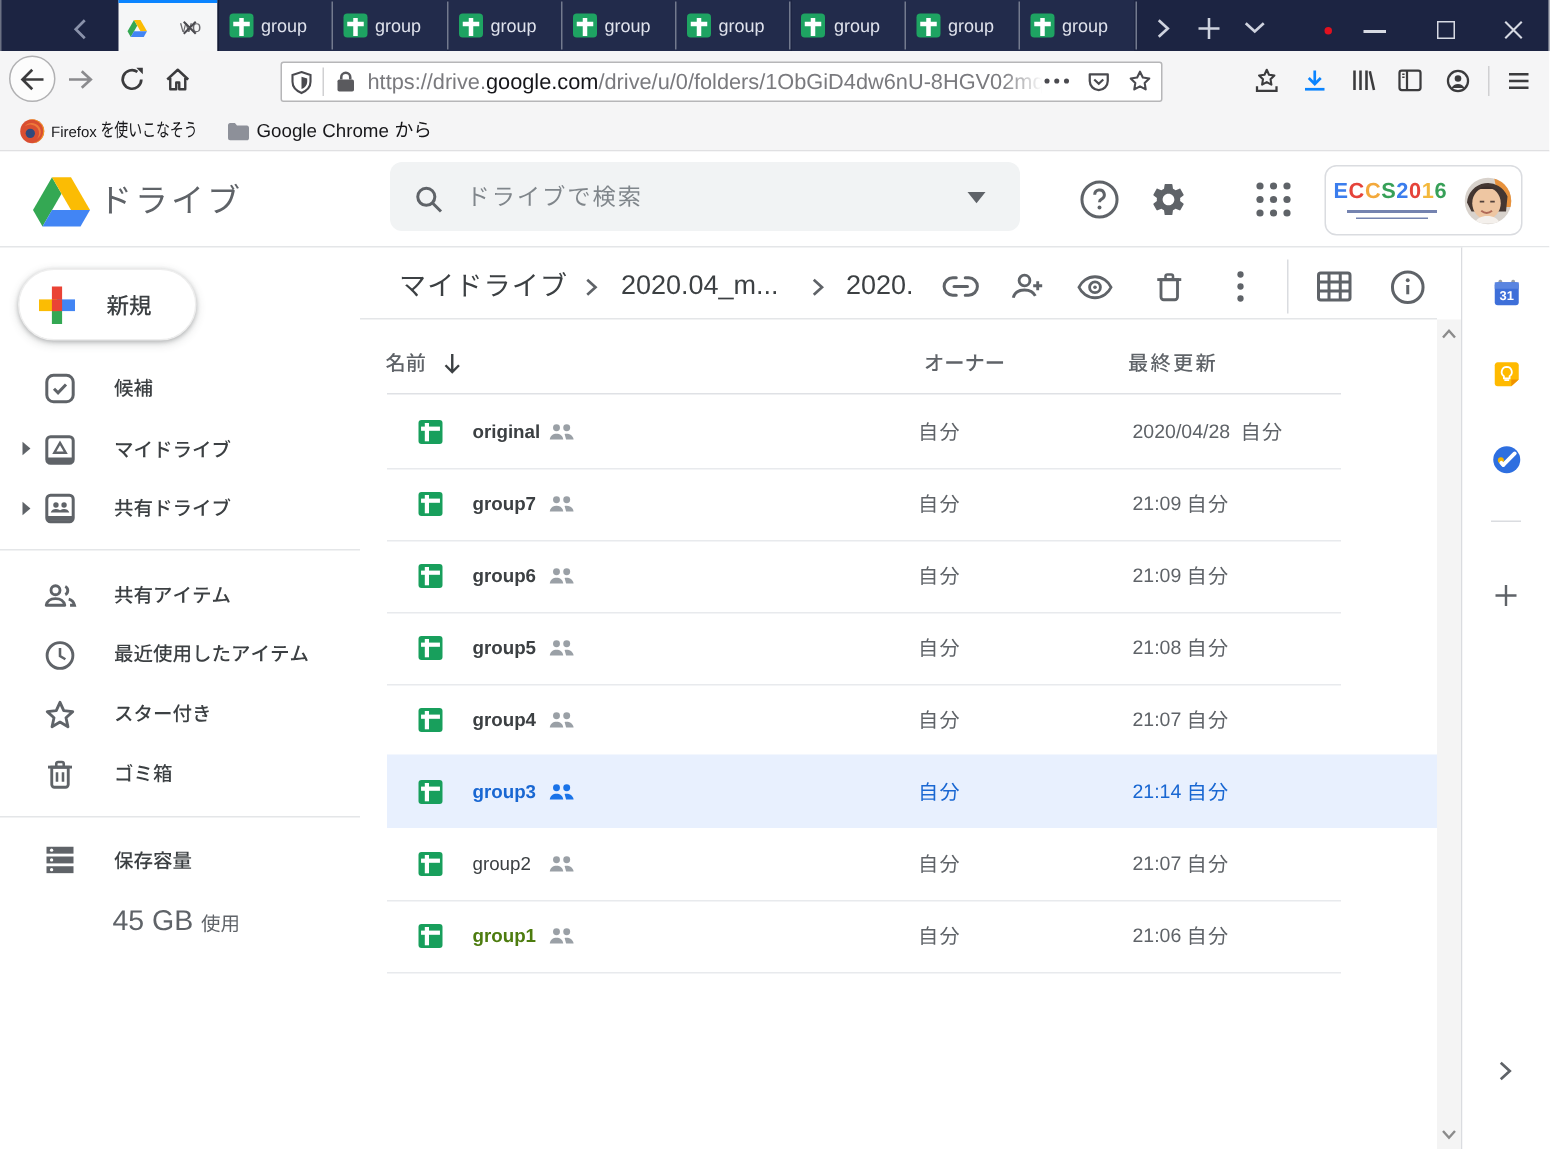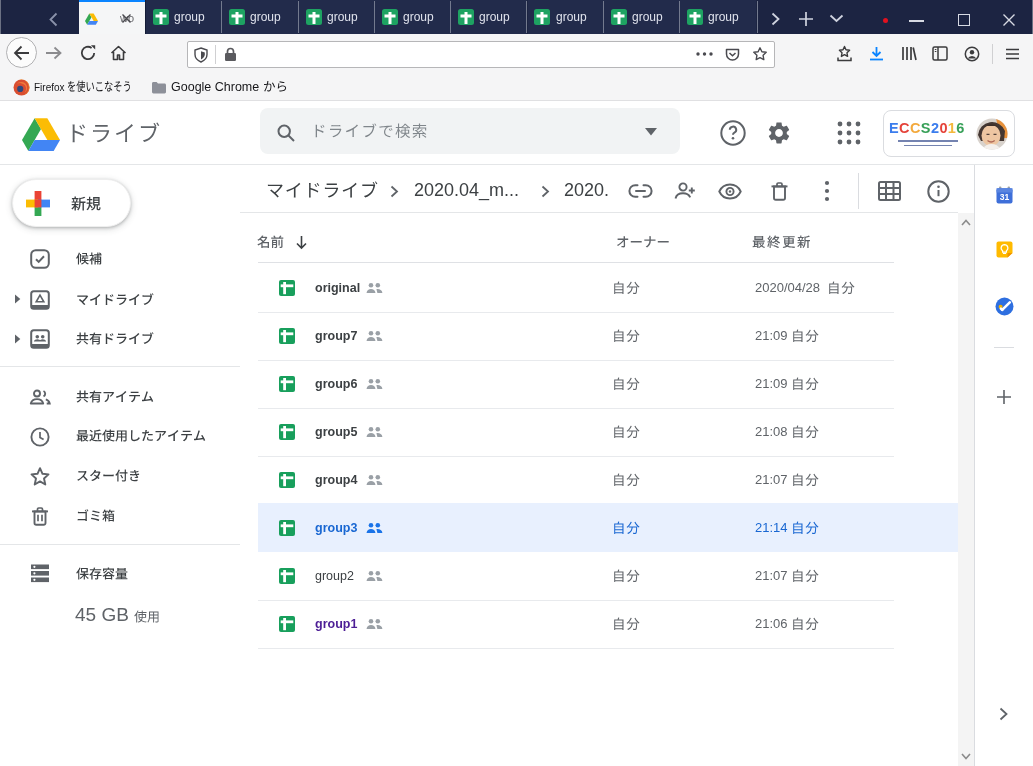--- a/index.html
+++ b/index.html
@@ -124,20 +124,21 @@
 <div class="a" style="left:187px;top:41px;width:588px;height:27px;background:#fff;border:1px solid #b6b6b8;border-radius:2px"></div>
 <svg class="a" style="left:194px;top:47px" width="14" height="16" viewBox="0 0 14 16">
       <path d="M7 1 13 3v4.5c0 3.5-2.5 6-6 7.5-3.5-1.5-6-4-6-7.5V3Z" stroke="#4a4a4f" stroke-width="1.4" fill="none"></path>
       <path d="M7 4.2 10.8 5.4v2.2c0 2.2-1.6 3.8-3.8 4.8Z" fill="#4a4a4f"></path>
     </svg>
 <div class="a" style="left:215px;top:45px;width:1px;height:19px;background:#d0d0d2"></div>
 <svg class="a" style="left:224px;top:47px" width="13" height="15" viewBox="0 0 13 15">
       <rect x="1" y="6" width="11" height="8" rx="1.2" fill="#5a5a5e"></rect>
       <path d="M3.5 6V4.5a3 3 0 0 1 6 0V6" stroke="#5a5a5e" stroke-width="1.7" fill="none"></path>
     </svg>
+<div class="a" style="left:245px;top:47px;width:450px;font-size:14.5px;color:#7a7a7e;white-space:nowrap;overflow:hidden;-webkit-mask-image:linear-gradient(90deg,#000 94%,transparent)">https://drive.<span style="color:#16161a">google.com</span>/drive/u/0/folders/1ObGiD4dw6nU-8HGV02mq</div>
 <svg class="a" style="left:696px;top:52px" width="17" height="4" viewBox="0 0 17 4">
       <circle cx="2" cy="2" r="1.7" fill="#4a4a4f"></circle>
       <circle cx="8.5" cy="2" r="1.7" fill="#4a4a4f"></circle>
       <circle cx="15" cy="2" r="1.7" fill="#4a4a4f"></circle>
     </svg>
 <svg class="a" style="left:725px;top:47px" width="15" height="15" viewBox="0 0 15 15">
       <path d="M1.5 2.5h12v4.5a6 6 0 0 1-12 0Z" stroke="#4a4a4f" stroke-width="1.5" fill="none" stroke-linejoin="round"></path>
       <path d="M4.5 6 7.5 8.8 10.5 6" stroke="#4a4a4f" stroke-width="1.5" fill="none"></path>
     </svg>
 <svg class="a" style="left:752px;top:46px" width="16" height="16" viewBox="0 0 16 16">
@@ -529,21 +530,21 @@
 <div class="a" style="left:755px;top:568px;font-size:13px;color:#5f6368">21:07&nbsp;</div>
 <svg class="a" style="left:791px;top:568.8px" width="31" height="17" viewBox="0 0 31 17">
       <path fill="#5f6368" d="M3.2 6.3H10.4V8.3H3.2ZM3.2 5.4V3.4H10.4V5.4ZM3.2 9.3H10.4V11.3H3.2ZM6.1 0.5C6.0 1.1 5.8 1.8 5.6 2.4H2.2V13.0H3.2V12.2H10.4V12.9H11.5V2.4H6.6C6.9 1.9 7.1 1.3 7.3 0.7Z M18.7 0.8C17.8 2.9 16.3 4.8 14.6 5.9C14.9 6.1 15.3 6.5 15.5 6.7C17.2 5.4 18.8 3.4 19.8 1.1ZM23.4 0.8 22.4 1.2C23.4 3.2 25.1 5.4 26.6 6.6C26.8 6.3 27.2 5.9 27.5 5.7C26.0 4.7 24.3 2.6 23.4 0.8ZM16.8 5.6V6.6H19.6C19.3 8.9 18.5 11.1 15.3 12.1C15.6 12.4 15.9 12.8 16.0 13.0C19.5 11.8 20.3 9.3 20.7 6.6H24.2C24.0 10.1 23.8 11.4 23.5 11.8C23.3 11.9 23.2 11.9 22.9 11.9C22.6 11.9 21.8 11.9 20.9 11.8C21.1 12.1 21.2 12.6 21.2 12.9C22.0 12.9 22.9 12.9 23.3 12.9C23.8 12.8 24.1 12.7 24.4 12.4C24.9 11.9 25.0 10.3 25.2 6.1C25.3 6.0 25.3 5.6 25.3 5.6Z"></path>
     </svg>
 <div class="a" style="left:258px;top:600px;width:636px;height:1px;background:#e8eaed"></div>
 <svg class="a" style="left:279px;top:616px" width="16" height="16" viewBox="0 0 16 16">
       <rect width="16" height="16" rx="2" fill="#189f5c"></rect>
       <rect x="4.2" y="2" width="2.8" height="12.2" fill="#fff"></rect>
       <rect x="1.7" y="4.4" width="12.6" height="2.8" fill="#fff"></rect>
     </svg>
-<div class="a" style="left:315px;top:617px;font-size:12.5px;font-weight:bold;color:#4c1d95">group1</div>
+<div class="a" style="left:315px;top:617px;font-size:12.5px;font-weight:bold;color:#4d7c0f">group1</div>
 <svg class="a" style="left:366px;top:618px" width="17" height="12" viewBox="0 0 17 12">
       <circle cx="5" cy="3.2" r="2.3" fill="#9aa0a6"></circle>
       <circle cx="11.8" cy="3.2" r="2.3" fill="#9aa0a6"></circle>
       <path d="M0.5 11c.3-2.6 2.2-3.9 4.5-3.9S9.2 8.4 9.5 11Z" fill="#9aa0a6"></path>
       <path d="M10.4 7.3c2-.6 5.6.2 6 3.7h-5Z" fill="#9aa0a6"></path>
     </svg>
 <svg class="a" style="left:612px;top:616.8px" width="31" height="17" viewBox="0 0 31 17">
       <path fill="#5f6368" d="M3.2 6.3H10.4V8.3H3.2ZM3.2 5.4V3.4H10.4V5.4ZM3.2 9.3H10.4V11.3H3.2ZM6.1 0.5C6.0 1.1 5.8 1.8 5.6 2.4H2.2V13.0H3.2V12.2H10.4V12.9H11.5V2.4H6.6C6.9 1.9 7.1 1.3 7.3 0.7Z M18.7 0.8C17.8 2.9 16.3 4.8 14.6 5.9C14.9 6.1 15.3 6.5 15.5 6.7C17.2 5.4 18.8 3.4 19.8 1.1ZM23.4 0.8 22.4 1.2C23.4 3.2 25.1 5.4 26.6 6.6C26.8 6.3 27.2 5.9 27.5 5.7C26.0 4.7 24.3 2.6 23.4 0.8ZM16.8 5.6V6.6H19.6C19.3 8.9 18.5 11.1 15.3 12.1C15.6 12.4 15.9 12.8 16.0 13.0C19.5 11.8 20.3 9.3 20.7 6.6H24.2C24.0 10.1 23.8 11.4 23.5 11.8C23.3 11.9 23.2 11.9 22.9 11.9C22.6 11.9 21.8 11.9 20.9 11.8C21.1 12.1 21.2 12.6 21.2 12.9C22.0 12.9 22.9 12.9 23.3 12.9C23.8 12.8 24.1 12.7 24.4 12.4C24.9 11.9 25.0 10.3 25.2 6.1C25.3 6.0 25.3 5.6 25.3 5.6Z"></path>
     </svg>
 <div class="a" style="left:755px;top:616px;font-size:13px;color:#5f6368">21:06&nbsp;</div>

